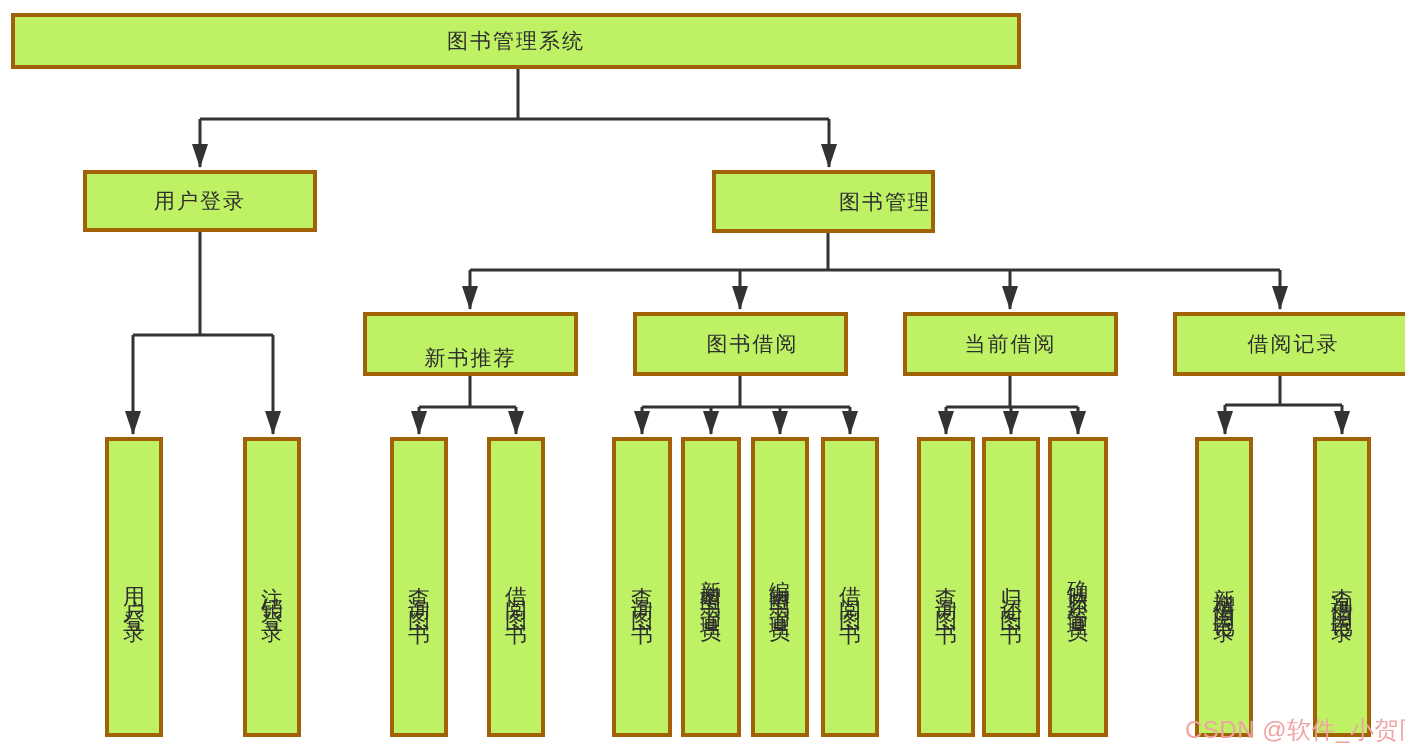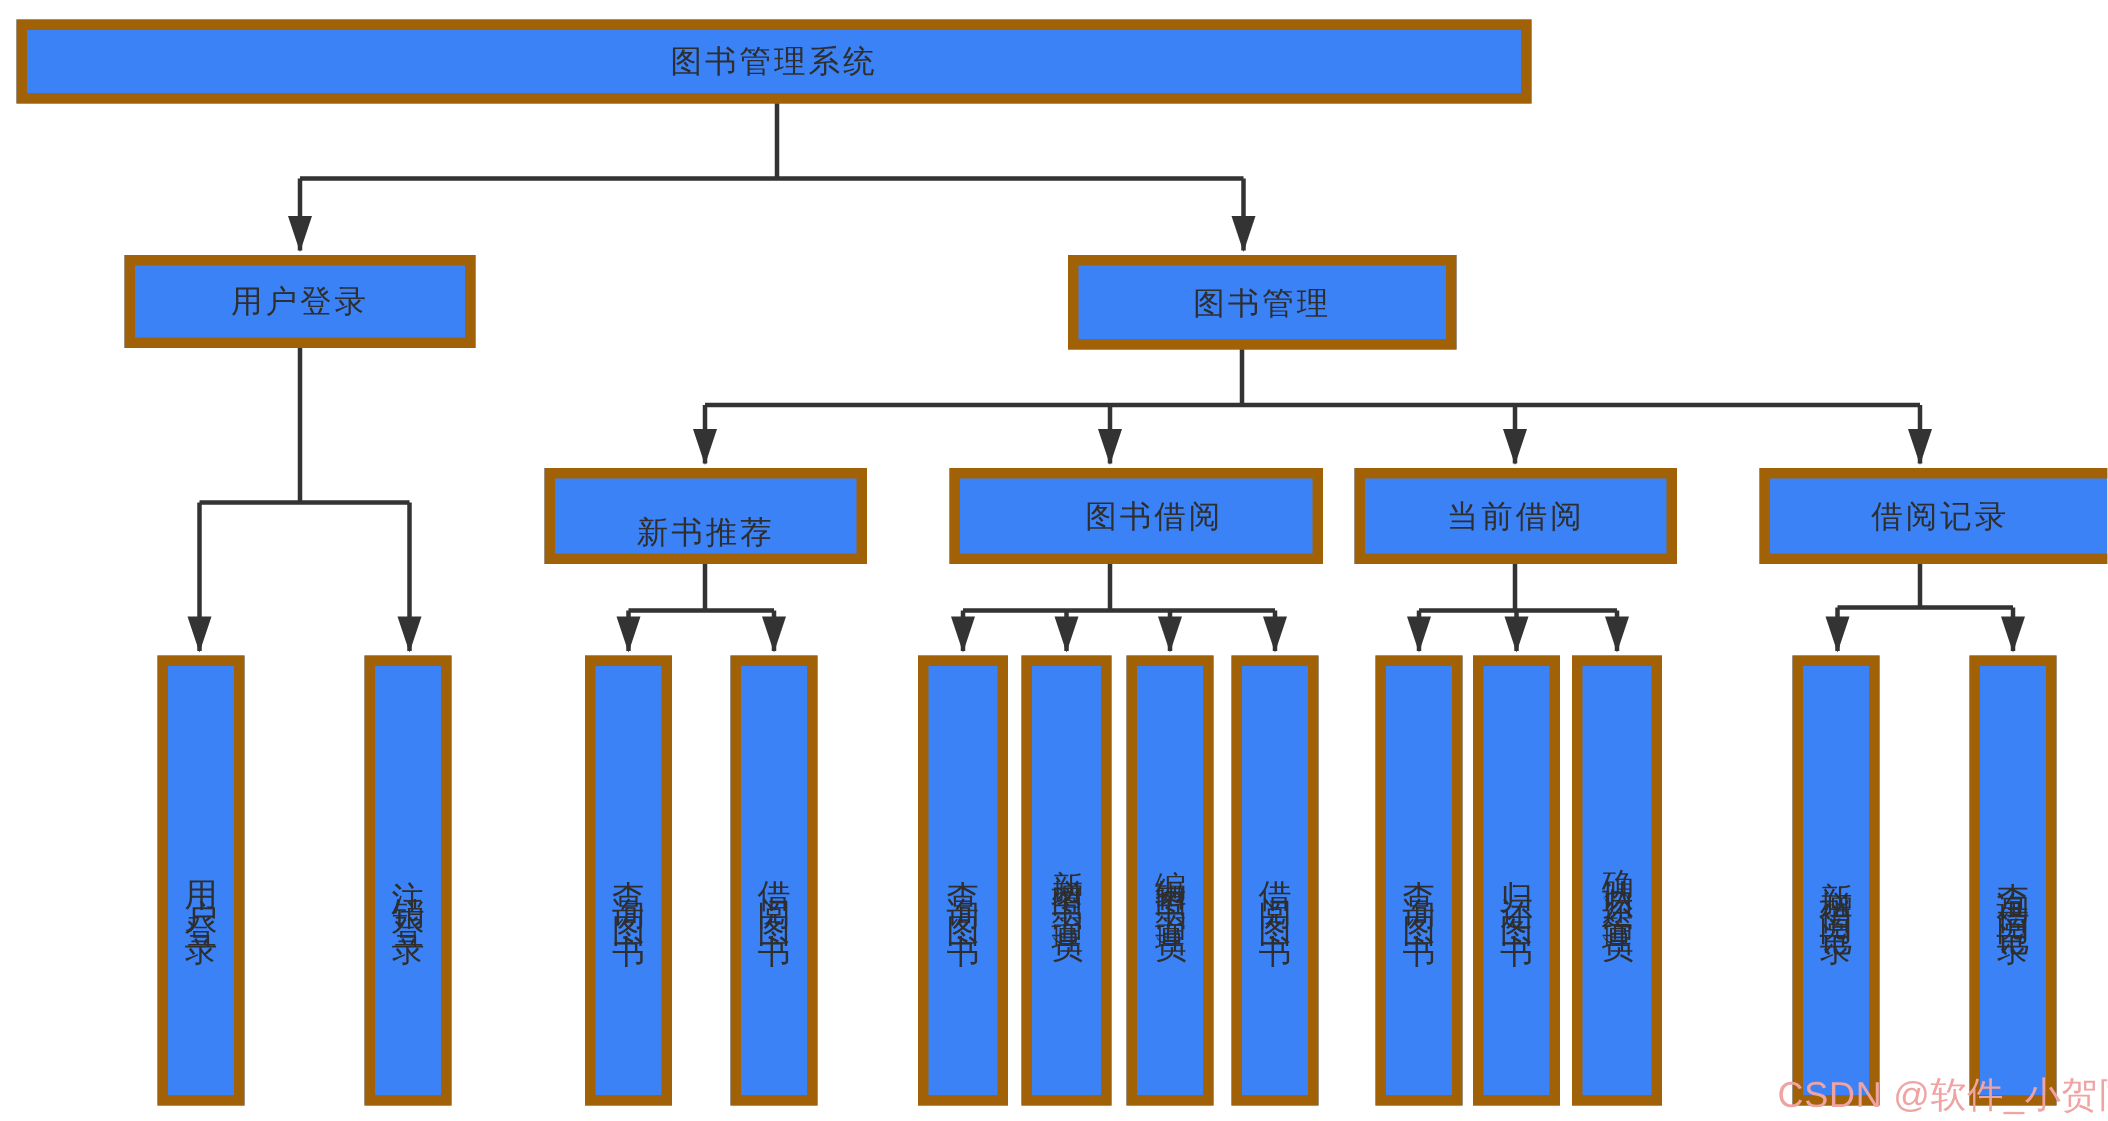--- a/index.html
+++ b/index.html
@@ -8,22 +8,22 @@
     position: relative;
     width: 1405px;
     height: 747px;
     background: #ffffff;
     overflow: hidden;
   }
   svg.connectors { position: absolute; left: 0; top: 0; z-index: 1; }
   .box {
     position: absolute;
     box-sizing: border-box;
-    background: #3b82f6;
-    border: 7px solid #a16207;
+    background: #bef264;
+    border: 4px solid #a16207;
     color: #2e2e2e;
     display: flex;
     align-items: center;
     justify-content: center;
     z-index: 2;
   }
   .hbox span {
     font-size: 21px;
     letter-spacing: 2px;
     white-space: nowrap;
@@ -92,28 +92,28 @@
     </g>
   </svg>
 
   <div class="box hbox" style="left:11px; top:13px; width:1010px; height:56px;">
     <span>图书管理系统</span>
   </div>
 
   <div class="box hbox" style="left:83px; top:170px; width:234px; height:62px;">
     <span>用户登录</span>
   </div>
-  <div class="box hbox" style="left:712px; top:170px; width:259px; height:63px;">
+  <div class="box hbox" style="left:712px; top:170px; width:223px; height:63px;justify-content:flex-end;">
     <span>图书管理</span>
   </div>
 
   <div class="box hbox" style="left:363px; top:312px; width:215px; height:64px;align-items:flex-end;">
     <span>新书推荐</span>
   </div>
-  <div class="box hbox" style="left:633px; top:312px; width:249px; height:64px;padding-left:24px;">
+  <div class="box hbox" style="left:633px; top:312px; width:215px; height:64px;padding-left:24px;">
     <span>图书借阅</span>
   </div>
   <div class="box hbox" style="left:903px; top:312px; width:215px; height:64px;">
     <span>当前借阅</span>
   </div>
   <div class="box hbox" style="left:1173px; top:312px; width:241px; height:64px;">
     <span>借阅记录</span>
   </div>
 
   <div class="box vbox sp4" style="left:105px; top:437px; width:58px; height:300px;">

